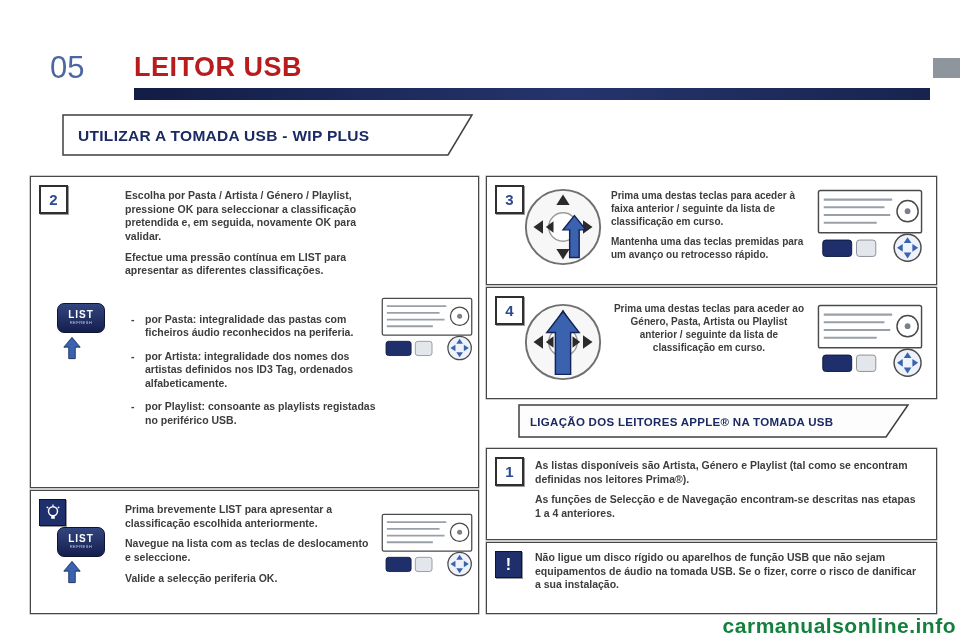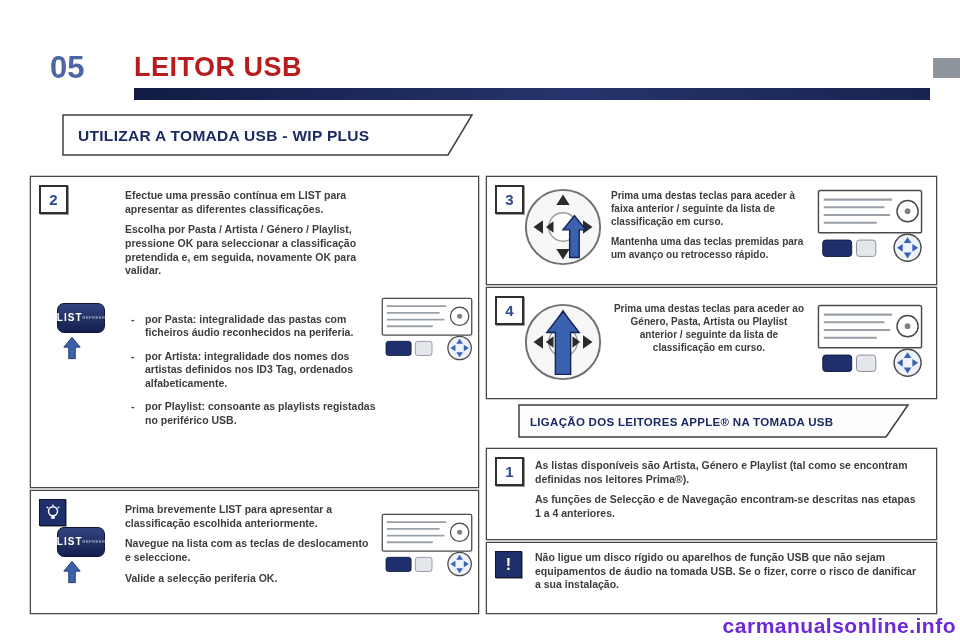--- a/index.html
+++ b/index.html
@@ -4,21 +4,21 @@
 <style>
   html,body{margin:0;padding:0;}
   body{
     width:960px;height:640px;position:relative;overflow:hidden;
     background:#ffffff;
     font-family:"Liberation Sans",sans-serif;
   }
   #page{position:absolute;inset:0;background:#fff;}
 
   
-  .section-num{position:absolute;left:50px;top:50px;font-size:31px;font-weight:bold;color:#4c66a3;}
+  .section-num{position:absolute;left:50px;top:50px;font-size:31px;font-weight:normal;color:#4c66a3;}
   .page-title{position:absolute;left:134px;top:52px;font-size:27px;font-weight:bold;color:#b91c1c;letter-spacing:.5px;margin:0;}
   .header-bar{position:absolute;left:134px;top:88px;width:796px;height:12px;
     background:linear-gradient(90deg,#121c45,#25346c 55%,#18244f);}
   .page-tab{position:absolute;left:933px;top:58px;width:27px;height:20px;background:#8e959c;}
 
   
   .banner-svg{position:absolute;}
   #banner-usage{left:62px;top:114px;}
   #banner-apple{left:518px;top:404px;}
   .banner-svg text{font-family:"Liberation Sans",sans-serif;font-weight:bold;fill:#1b2a63;}
@@ -57,58 +57,58 @@
     font-size:10.5px;font-weight:bold;color:#3d3d3d;}
   .bullets li{position:relative;padding-left:16px;margin-bottom:10px;line-height:1.28;}
   .bullets li::before{content:"-";position:absolute;left:2px;}
 
   
   .list-icon{position:absolute;width:52px;text-align:center;}
   #box-step2 .list-icon{left:24px;top:126px;}
   #box-quick .list-icon{left:24px;top:36px;}
   .list-btn{width:46px;height:28px;margin:0 auto;border-radius:7px;
     background:linear-gradient(180deg,#33457f,#141f4d);border:1px solid #0c1333;
-    display:flex;flex-direction:row;align-items:center;justify-content:center;}
+    display:flex;flex-direction:column;align-items:center;justify-content:center;}
   .list-btn-label{color:#fff;font-size:10px;font-weight:bold;letter-spacing:1px;line-height:1;}
   .list-btn-sub{color:#cfd6e8;font-size:4px;letter-spacing:.5px;line-height:1.6;}
   .up-arrow-svg{display:block;width:18px;height:24px;margin:3px auto 0 8px;}
 
   
   .dpad-svg{position:absolute;left:36px;top:10px;width:80px;height:80px;}
   #box-step4 .dpad-svg{top:14px;}
   .screen-svg{position:absolute;}
   #box-step2 .screen-svg{left:350px;top:120px;width:92px;}
   #box-quick .screen-svg{left:350px;top:22px;width:92px;}
   #box-step3 .screen-svg{left:330px;top:12px;width:106px;}
   #box-step4 .screen-svg{left:330px;top:16px;width:106px;}
 
   
   .watermark{position:absolute;right:4px;bottom:2px;font-size:21px;font-weight:bold;
-    color:#6d28d9;letter-spacing:.5px;}
+    color:#15803d;letter-spacing:.5px;}
 </style>
 </head>
 <body>
 
 <div id="page">
 
   <div class="section-num">05</div>
   <h1 class="page-title">LEITOR USB</h1>
   <div class="header-bar"></div>
   <div class="page-tab"></div>
 
   <svg id="banner-usage" class="banner-svg" width="412" height="42">
     <polygon points="1,1 410,1 386,41 1,41" fill="#ffffff" stroke="#3f3f3f" stroke-width="1.5"></polygon>
     <text x="16" y="27" font-size="15.5" letter-spacing="0.3">UTILIZAR A TOMADA USB - WIP PLUS</text>
   </svg>
 
   <section class="box" id="box-step2">
     <div class="badge">2</div>
     <div class="txt">
+      <p>Escolha por Pasta / Artista / Género / Playlist, pressione OK para seleccionar a classificação pretendida e, em seguida, novamente OK para validar.</p>
       <p>Efectue uma pressão contínua em LIST para apresentar as diferentes classificações.</p>
-      <p>Escolha por Pasta / Artista / Género / Playlist, pressione OK para seleccionar a classificação pretendida e, em seguida, novamente OK para validar.</p>
     </div>
     <div class="list-icon">
       <div class="list-btn">
         <span class="list-btn-label">LIST</span>
         <span class="list-btn-sub">REFRESH</span>
       </div>
       <svg class="up-arrow-svg" viewBox="0 0 22 28">
         <polygon points="11,1 21,13 15,13 15,27 7,27 7,13 1,13" fill="#3b62ae" stroke="#14235a" stroke-width="1"></polygon>
       </svg>
     </div>

